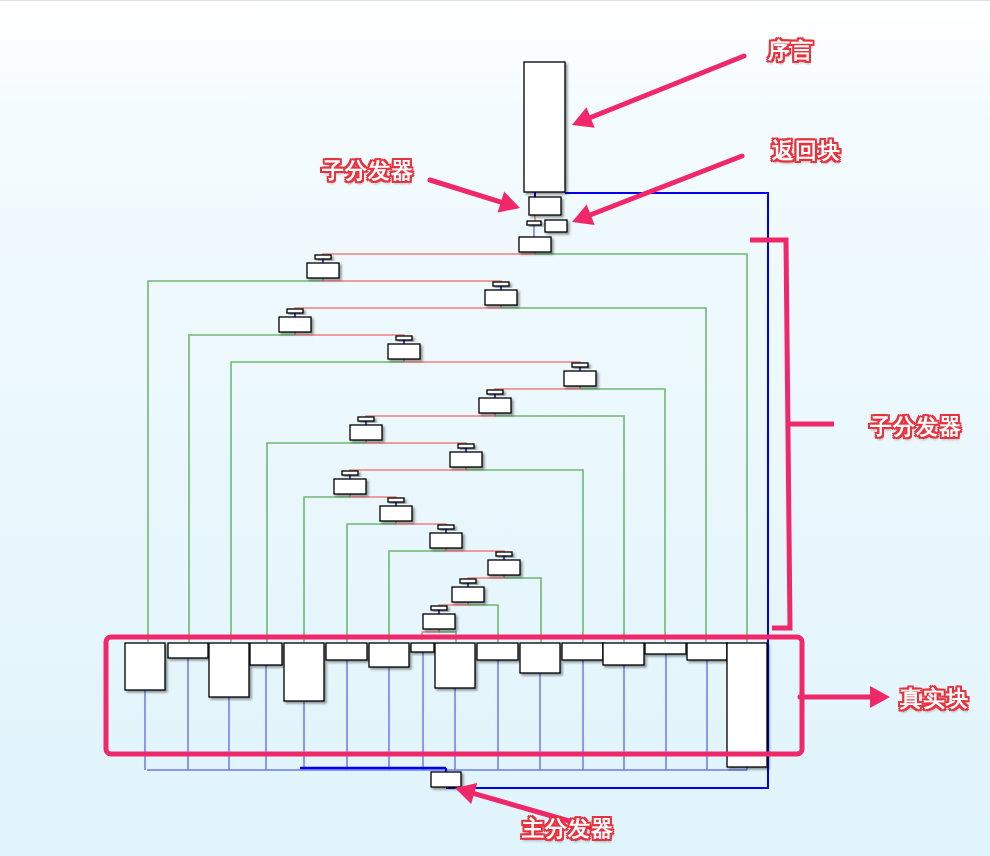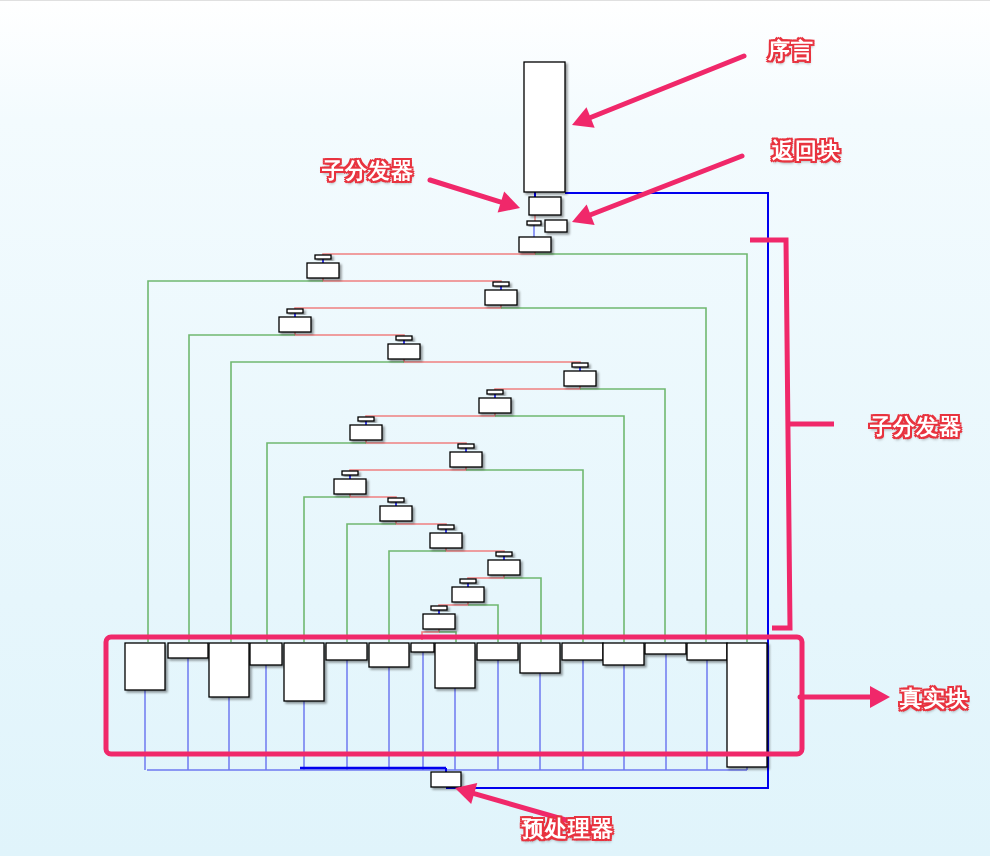--- a/index.html
+++ b/index.html
@@ -175,13 +175,13 @@
       <polyline points="790,424 834,424" fill="none" stroke="#f0286a" stroke-width="5"></polyline>
       <rect x="106" y="637" width="696" height="117" rx="5" ry="5" fill="none" stroke="#f0286a" stroke-width="5"></rect>
     </g>
 </svg>
 
 <div class="label" style="left:756px; top:36px;margin-left:12px;">序言</div>
 <div class="label" style="left:772px; top:136px;">返回块</div>
 <div class="label" style="left:322px; top:156px;">子分发器</div>
 <div class="label" style="left:842px; top:412px;margin-left:28px;">子分发器</div>
 <div class="label" style="left:900px; top:684px;">真实块</div>
-<div class="label" style="left:522px; top:814px;">预处理器</div>
+<div class="label" style="left:522px; top:814px;">主分发器</div>
 
 </body></html>

